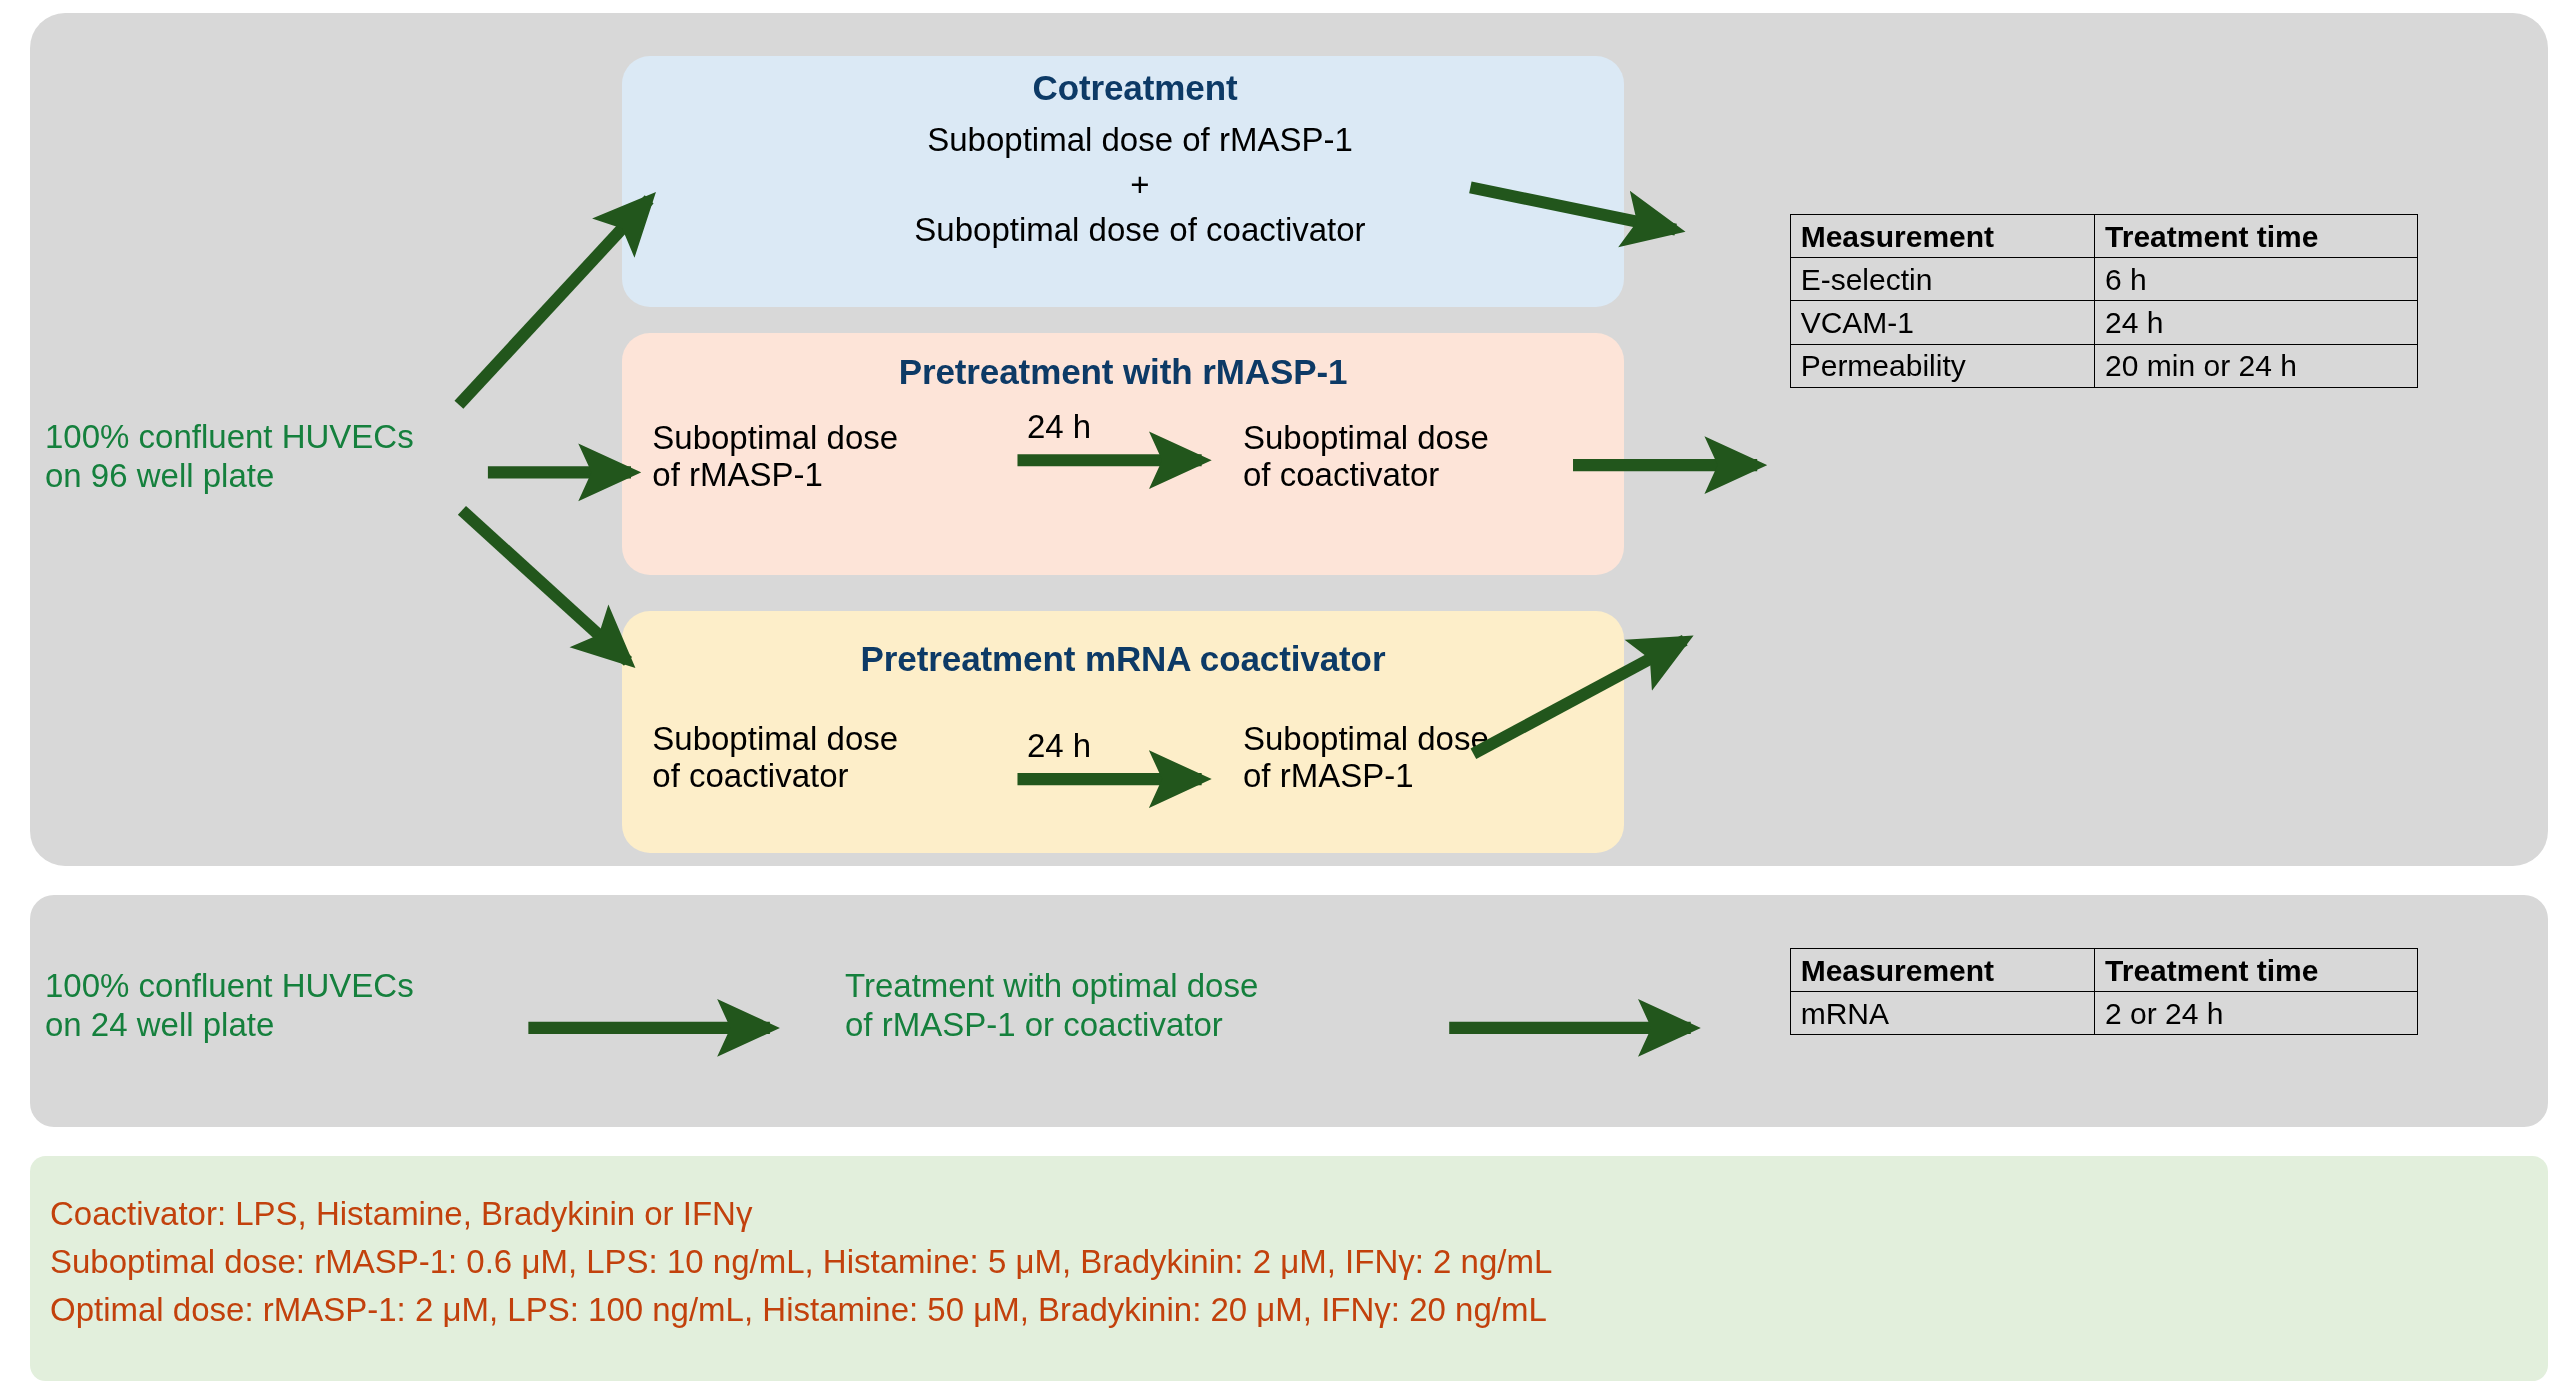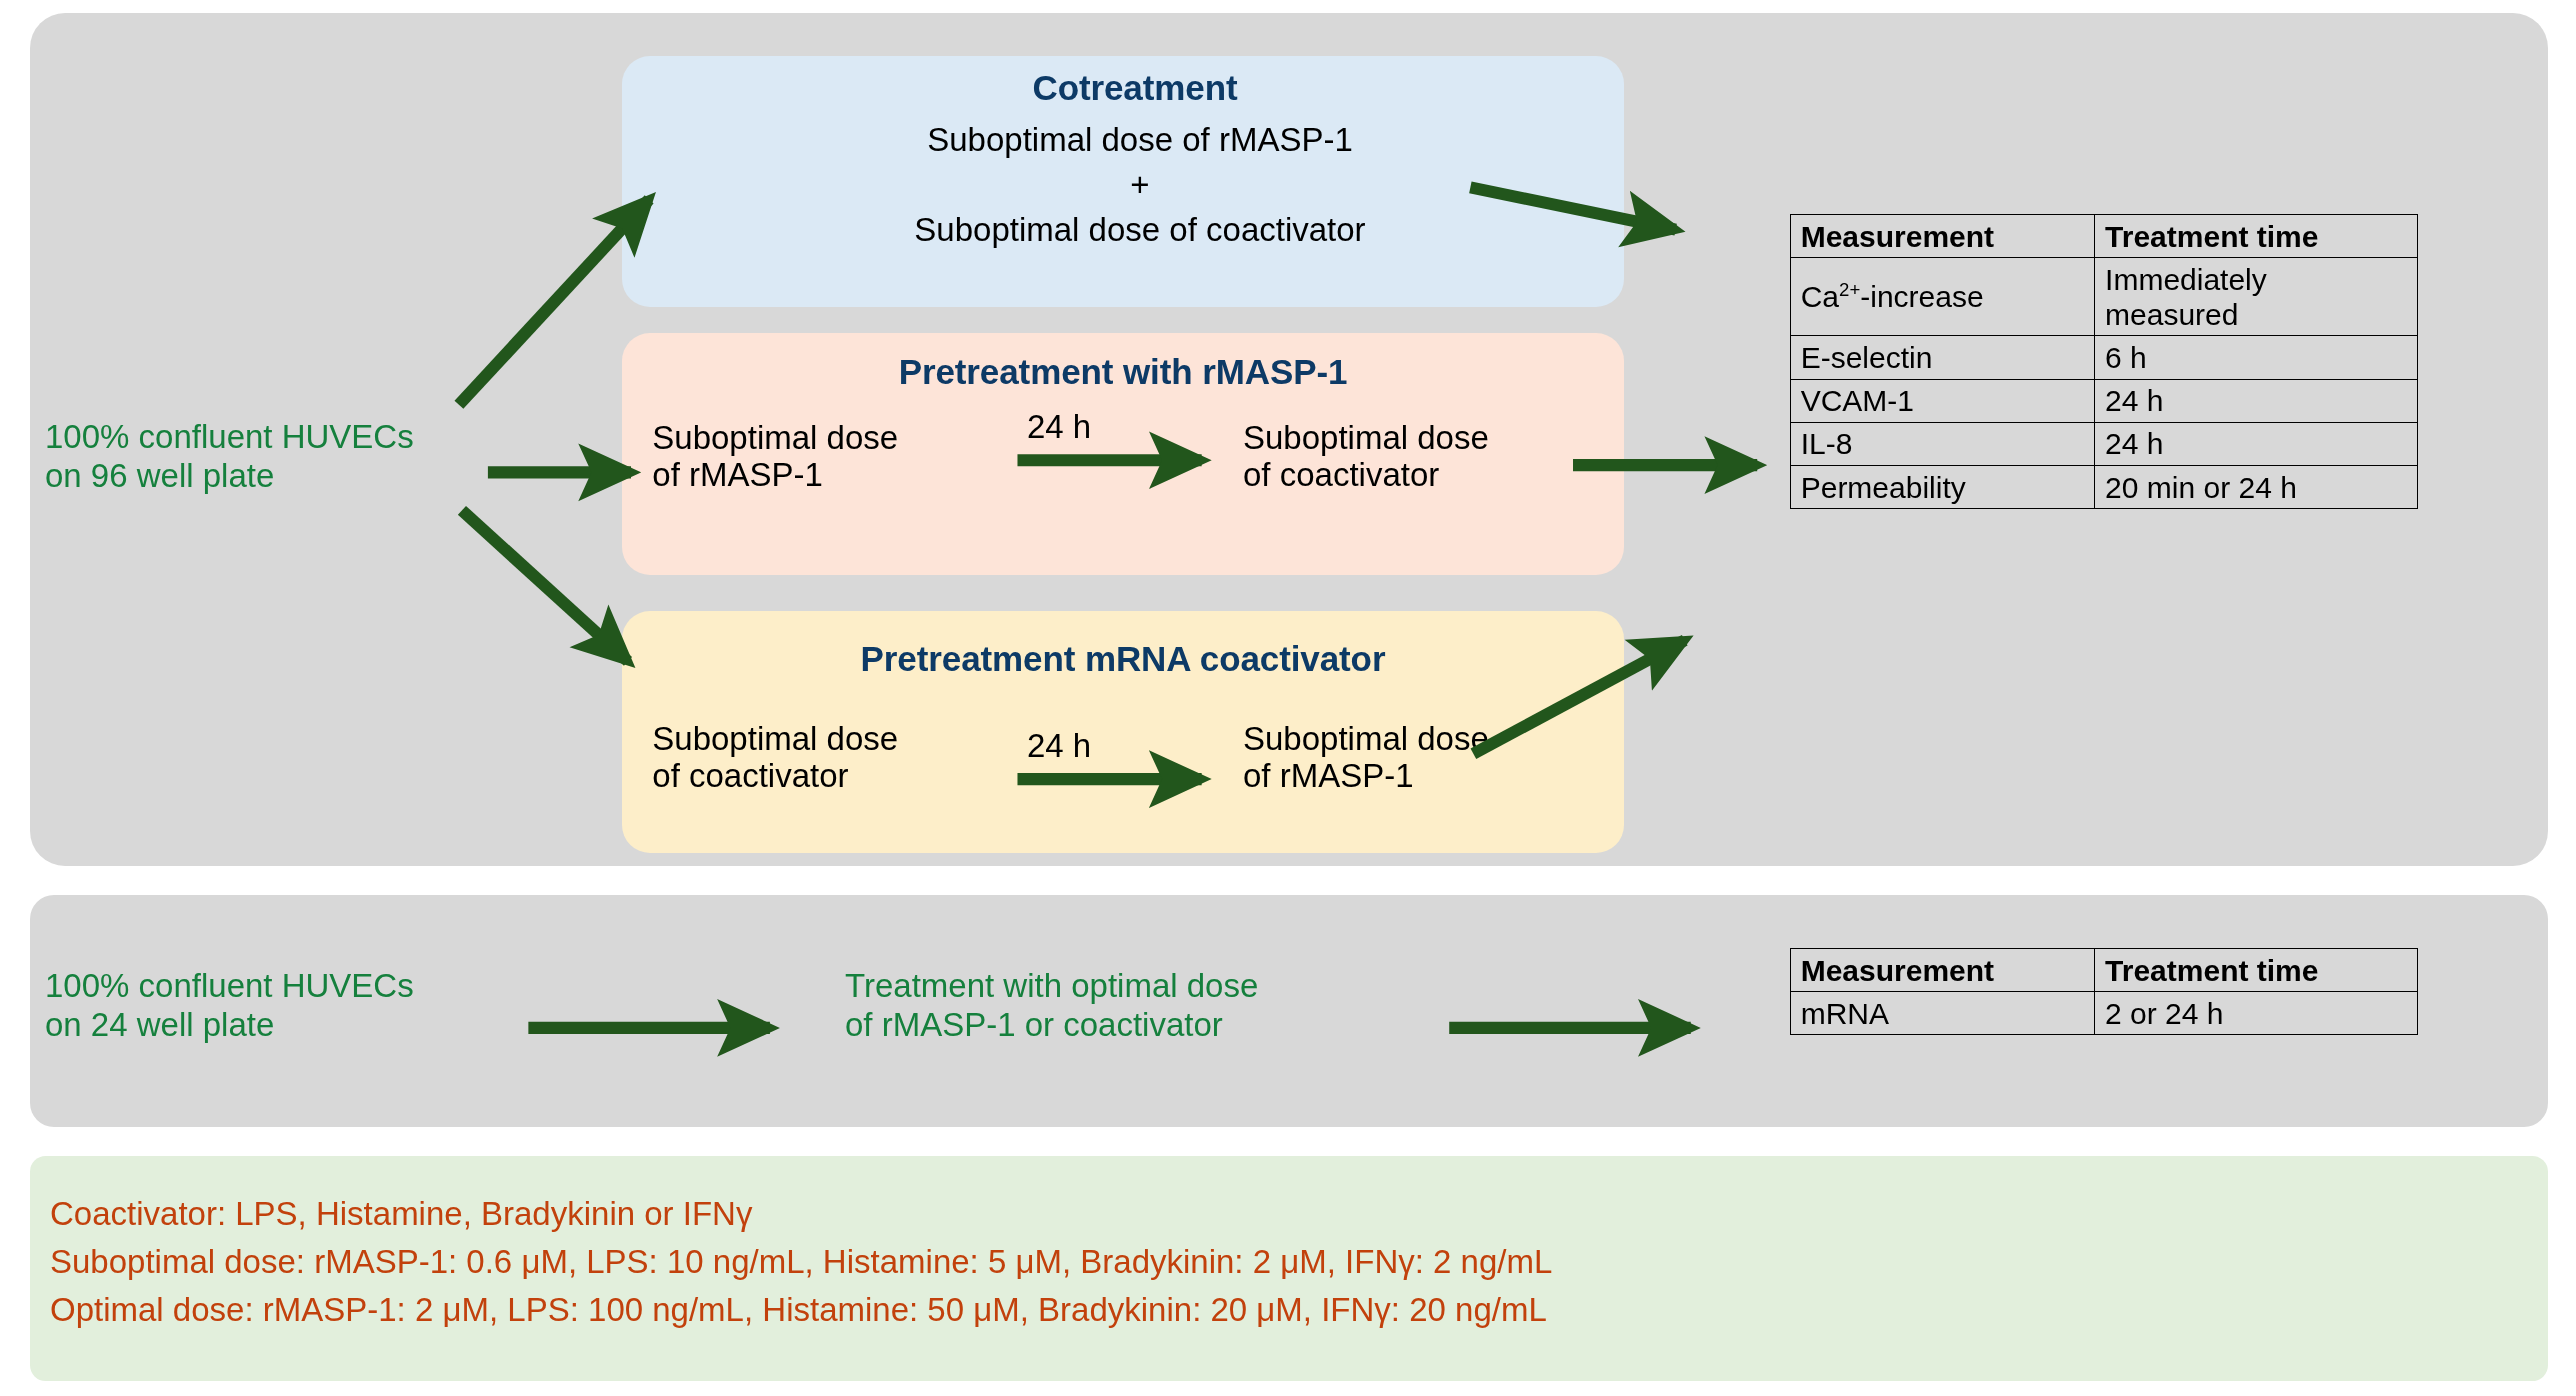--- a/index.html
+++ b/index.html
@@ -150,34 +150,25 @@
 
 <table class="meas-table" style="left:1790px; top:214px;">
   <thead>
     <tr>
       <th class="col-a">Measurement</th>
       <th class="col-b">Treatment time</th>
     </tr>
   </thead>
   <tbody>
     <tr>
-      <td>Ca<sup>2+</sup>-increase</td>
-      <td style="white-space:pre-line;">Immediately
-measured</td>
-    </tr>
-    <tr>
       <td>E-selectin</td>
       <td>6 h</td>
     </tr>
     <tr>
       <td>VCAM-1</td>
-      <td>24 h</td>
-    </tr>
-    <tr>
-      <td>IL-8</td>
       <td>24 h</td>
     </tr>
     <tr>
       <td>Permeability</td>
       <td>20 min or 24 h</td>
     </tr>
   </tbody>
 </table>
 
 <div class="panel gray-panel" style="left:30px; top:895px; width:2518px; height:232px; border-radius:24px;"></div>

